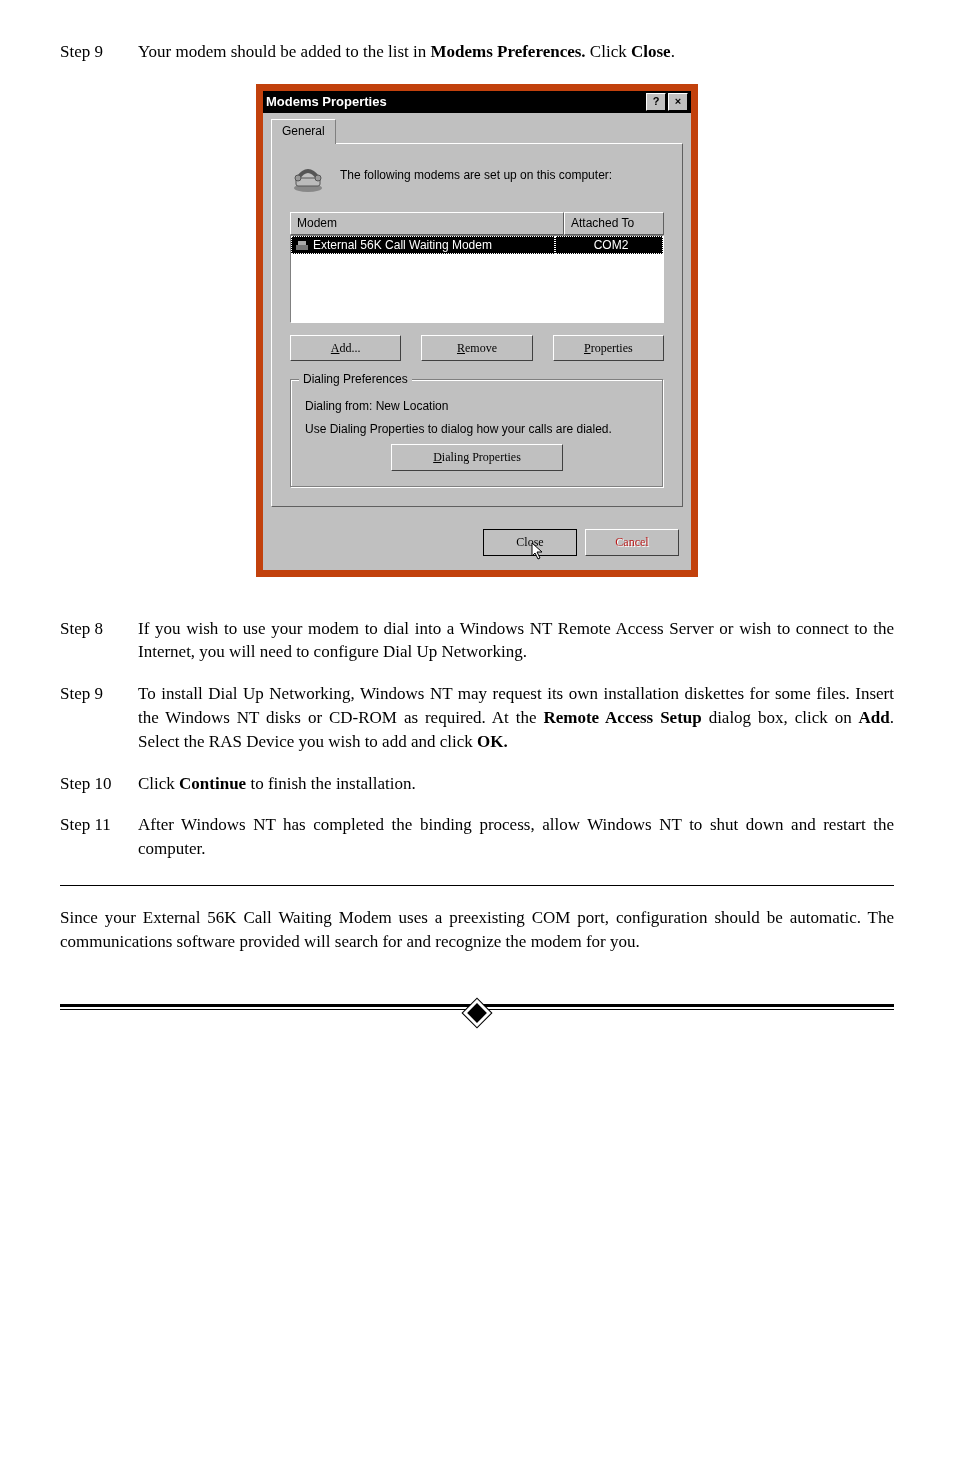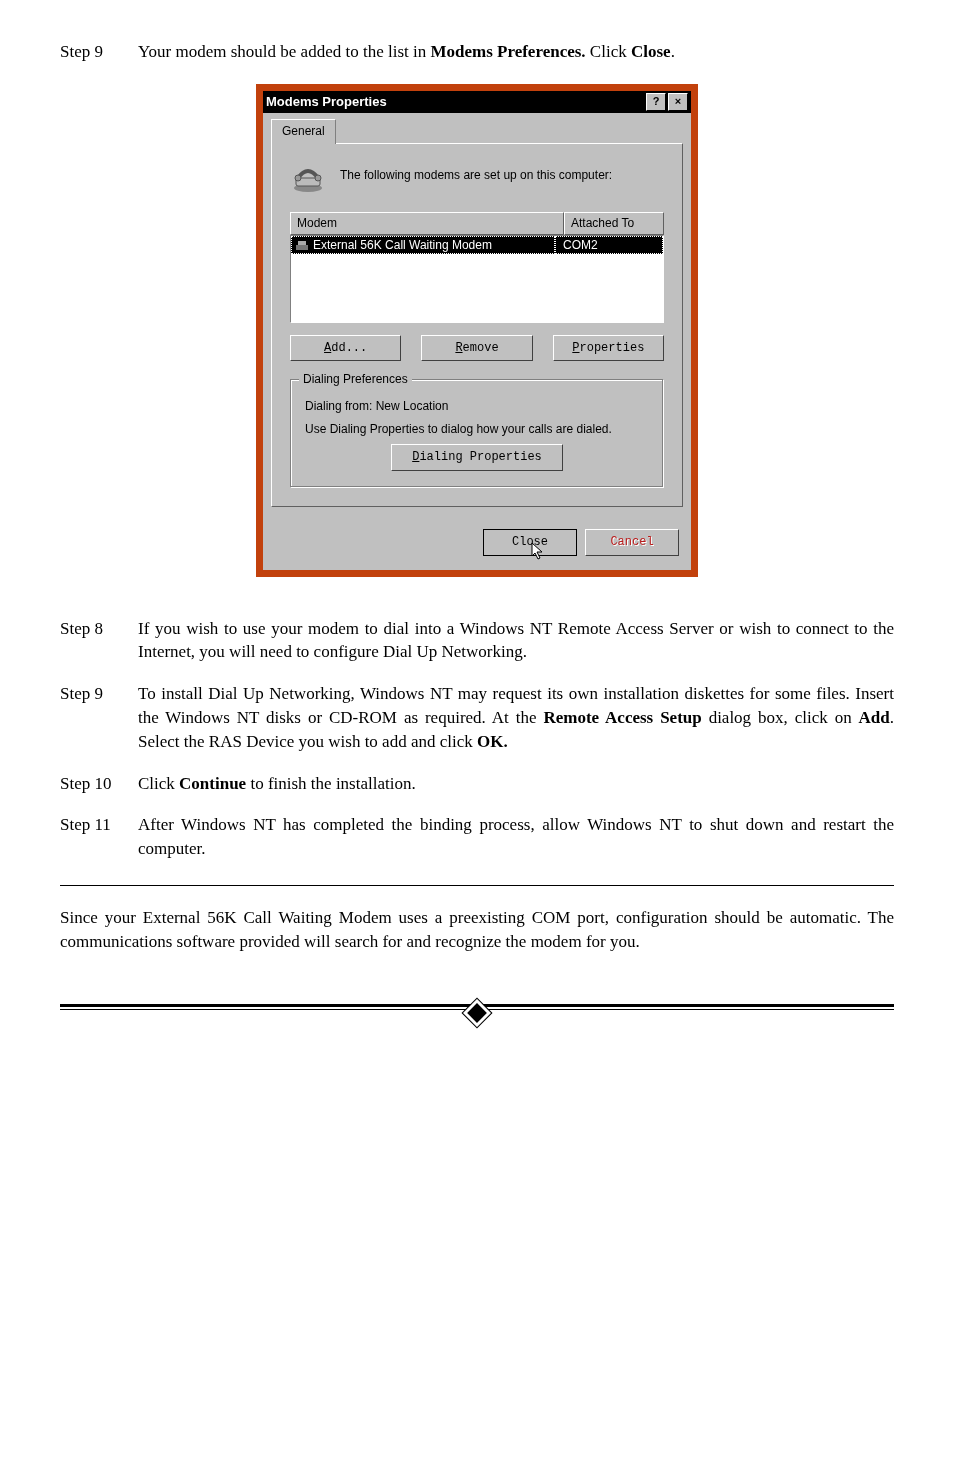--- a/index.html
+++ b/index.html
@@ -124,20 +124,21 @@
     border-top: 1px solid #808080;
     border-left: 1px solid #808080;
     border-right: 1px solid #fff;
     border-bottom: 1px solid #fff;
     height: 86px;
     overflow: hidden;
   }
   .list-row {
     display: flex;
     font-size: 12px;
+    text-align: center;
   }
   .list-row.selected .cell {
     background: #000;
     color: #fff;
     outline: 1px dotted #fff;
     outline-offset: -1px;
   }
   .cell { padding: 1px 4px; }
   .cell-modem { flex: 0 0 256px; display: flex; align-items: center; gap: 4px; }
   .cell-att { flex: 1; padding-left: 8px; }
@@ -153,21 +154,21 @@
   .win-btn {
     flex: 1;
     background: #c0c0c0;
     border-top: 1px solid #fff;
     border-left: 1px solid #fff;
     border-right: 1px solid #404040;
     border-bottom: 1px solid #404040;
     padding: 4px 0;
     text-align: center;
     font-size: 12px;
-    font-family: Liberation Mono, monospace;
+    font-family: Liberation Serif, serif;
   }
   .win-btn .ul { text-decoration: underline; }
   .groupbox {
     border: 1px solid #808080;
     border-right-color: #fff;
     border-bottom-color: #fff;
     box-shadow: inset -1px -1px 0 #808080, inset 1px 1px 0 #fff;
     margin-top: 18px;
     padding: 12px 14px 16px 14px;
     position: relative;

